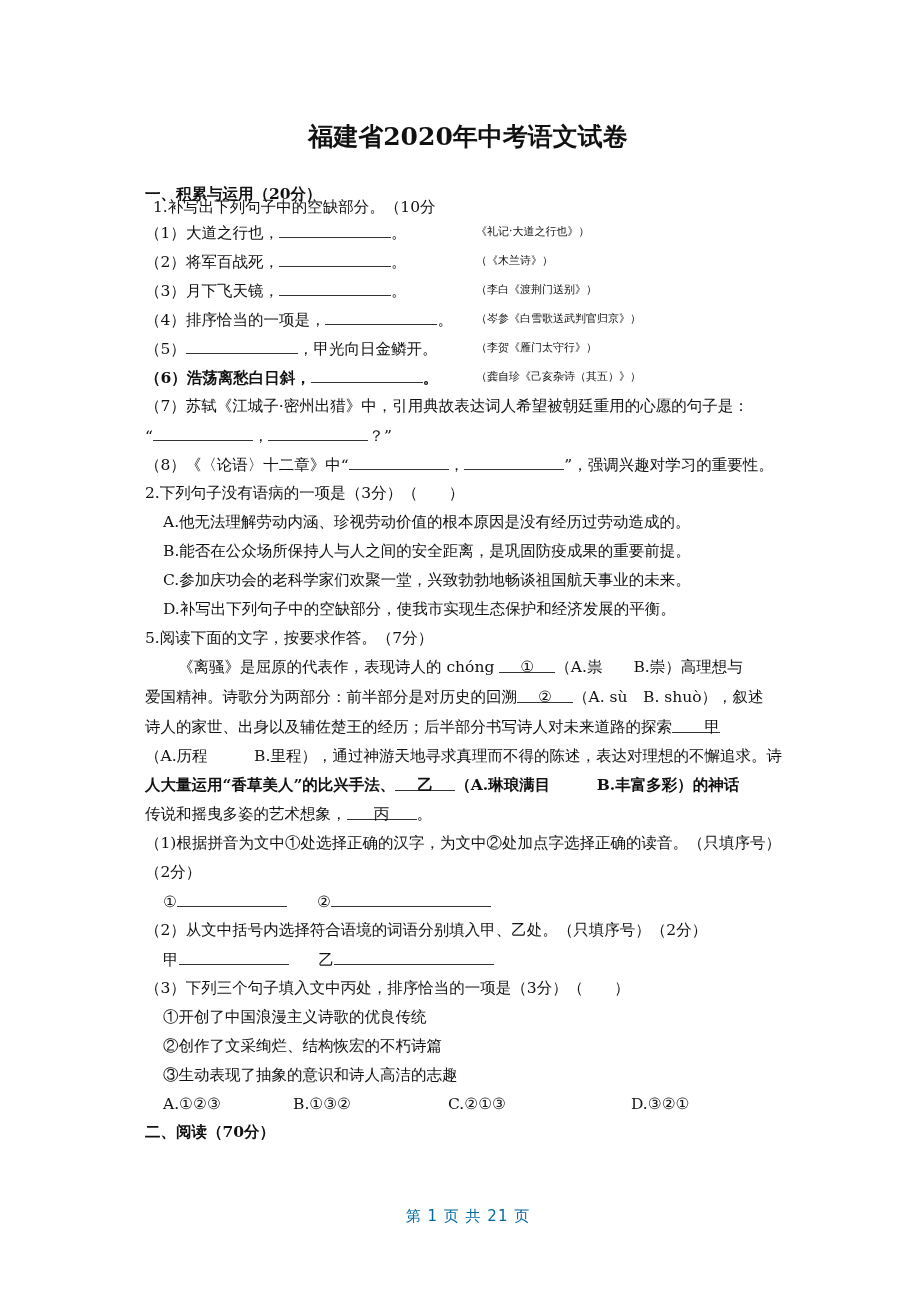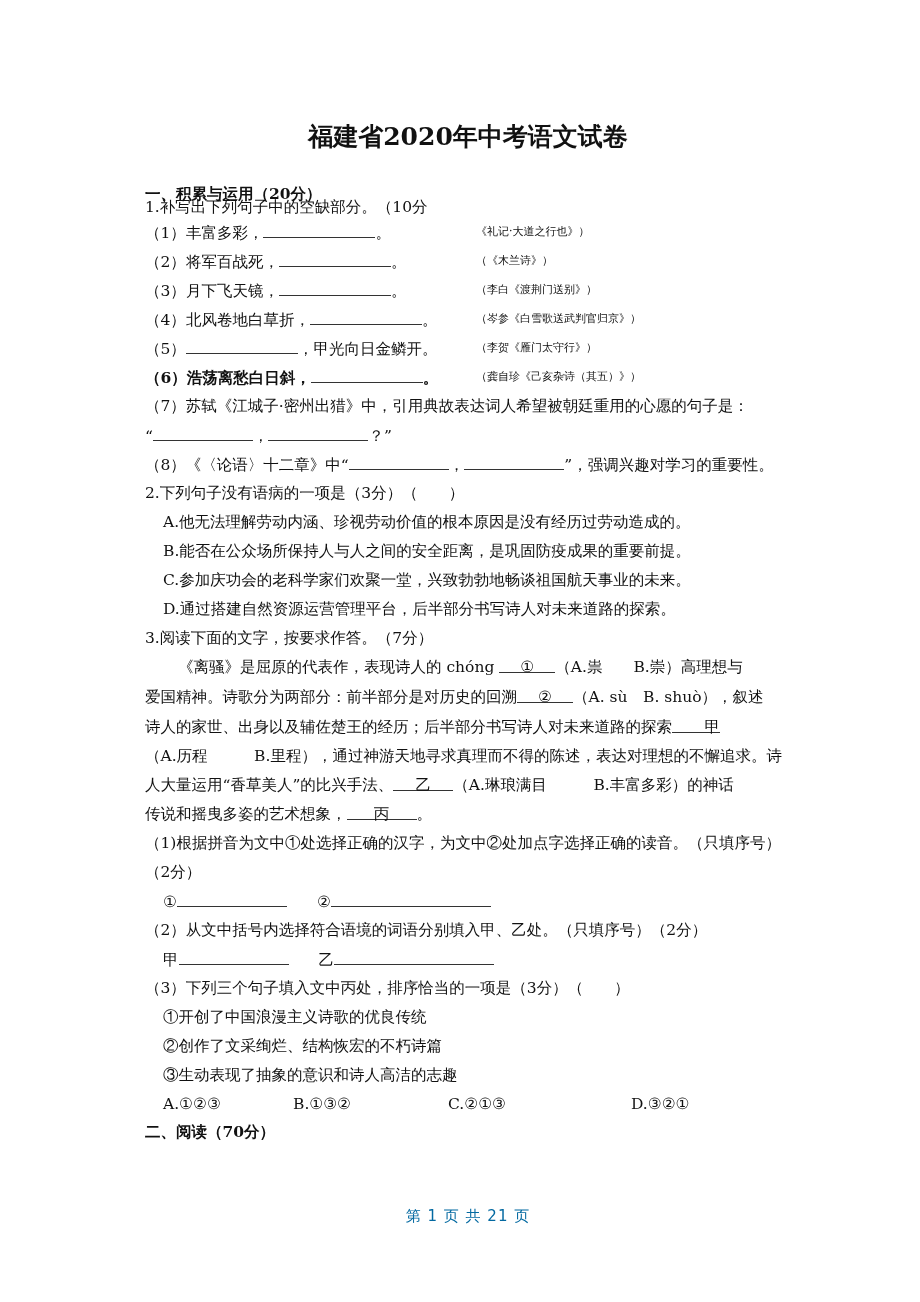--- a/index.html
+++ b/index.html
@@ -19,39 +19,39 @@
 </style>
 </head>
 <body>
 
 <div class="page">
 
   <div class="title">福建省2020年中考语文试卷</div>
 
   <div class="line bold" style="top:183px;">一、积累与运用（20分）</div>
 
-  <div class="line" style="top:197px; top:196px;"><span>1.补写出下列句子中的空缺部分。（10分</span></div>
+  <div class="line" style="top:197px; top:196px;margin-left:8px;"><span>1.补写出下列句子中的空缺部分。（10分</span></div>
 
   <div class="line" style="top:221px;">
-    <span>（1）</span><span>丰富多彩，</span><span class="blank" style="width:112px;"></span><span>。</span>
+    <span>（1）</span><span>大道之行也，</span><span class="blank" style="width:112px;"></span><span>。</span>
   </div>
   <div class="src" style="top:221px;">《礼记·大道之行也》）</div>
 
   <div class="line" style="top:250px;">
     <span>（2）</span><span>将军百战死，</span><span class="blank" style="width:112px;"></span><span>。</span>
   </div>
   <div class="src" style="top:250px;">（《木兰诗》）</div>
 
   <div class="line" style="top:279px;">
     <span>（3）</span><span>月下飞天镜，</span><span class="blank" style="width:112px;"></span><span>。</span>
   </div>
   <div class="src" style="top:279px;">（李白《渡荆门送别》）</div>
 
   <div class="line" style="top:308px;">
-    <span>（4）</span><span>北风卷地白草折，</span><span class="blank" style="width:112px;"></span><span>。</span>
+    <span>（4）</span><span>排序恰当的一项是，</span><span class="blank" style="width:112px;"></span><span>。</span>
   </div>
   <div class="src" style="top:308px;">（岑参《白雪歌送武判官归京》）</div>
 
   <div class="line" style="top:337px;">
     <span>（5）</span><span class="blank" style="width:112px;"></span><span>，甲光向日金鳞开。</span>
   </div>
   <div class="src" style="top:337px;">（李贺《雁门太守行》）</div>
 
   <div class="line" style="top:366px;font-weight:bold;">
     <span>（6）</span><span>浩荡离愁白日斜，</span><span class="blank" style="width:112px;"></span><span>。</span>
@@ -64,35 +64,35 @@
   </div>
 
   <div class="line" style="top:453px;">
     <span>（8）《〈论语〉十二章》中“</span><span class="blank" style="width:100px;"></span><span>，</span><span class="blank" style="width:100px;"></span><span>”，强调兴趣对学习的重要性。</span>
   </div>
 
   <div class="line" style="top:482px;">2.下列句子没有语病的一项是（3分）（　　）</div>
   <div class="line" style="top:511px; left:155px;">A.他无法理解劳动内涵、珍视劳动价值的根本原因是没有经历过劳动造成的。</div>
   <div class="line" style="top:540px; left:155px;">B.能否在公众场所保持人与人之间的安全距离，是巩固防疫成果的重要前提。</div>
   <div class="line" style="top:569px; left:155px;">C.参加庆功会的老科学家们欢聚一堂，兴致勃勃地畅谈祖国航天事业的未来。</div>
-  <div class="line" style="top:598px; left:155px;">D.通过搭建自然资源运营管理平台，后半部分书写诗人对未来道路的探索。</div>
+  <div class="line" style="top:598px; left:155px;">D.补写出下列句子中的空缺部分，使我市实现生态保护和经济发展的平衡。</div>
 
-  <div class="line" style="top:627px;">3.阅读下面的文字，按要求作答。（7分）</div>
+  <div class="line" style="top:627px;">5.阅读下面的文字，按要求作答。（7分）</div>
 
   <div class="line" style="top:656px; left:170px;">
     <span>《离骚》是屈原的代表作，表现诗人的 chóng </span><span class="blank center" style="width:56px;">①</span><span>（A.祟　　B.崇）高理想与</span>
   </div>
   <div class="line" style="top:686px;">
     <span>爱国精神。诗歌分为两部分：前半部分是对历史的回溯</span><span class="blank center" style="width:56px;">②</span><span>（A. sù　B. shuò），叙述</span>
   </div>
   <div class="line" style="top:716px;">
     <span>诗人的家世、出身以及辅佐楚王的经历；后半部分书写诗人对未来道路的探索</span><span class="blank" style="width:48px; text-align:right;">甲</span>
   </div>
   <div class="line" style="top:745px;">（A.历程　　　B.里程），通过神游天地寻求真理而不得的陈述，表达对理想的不懈追求。诗</div>
-  <div class="line" style="top:774px;">
+  <div class="line" style="top:774px;font-weight:bold;">
     <span>人大量运用“香草美人”的比兴手法、</span><span class="blank center" style="width:60px;">乙</span><span>（A.琳琅满目　　　B.丰富多彩）的神话</span>
   </div>
   <div class="line" style="top:803px;">
     <span>传说和摇曳多姿的艺术想象，</span><span class="blank center" style="width:70px;">丙</span><span>。</span>
   </div>
 
   <div class="line" style="top:832px;">（1)根据拼音为文中①处选择正确的汉字，为文中②处加点字选择正确的读音。（只填序号）</div>
   <div class="line" style="top:861px;">（2分）</div>
   <div class="line" style="top:890px; left:155px;">
     <span>①</span><span class="blank" style="width:110px;"></span><span style="display:inline-block; width:30px;"></span><span>②</span><span class="blank" style="width:160px;"></span>

